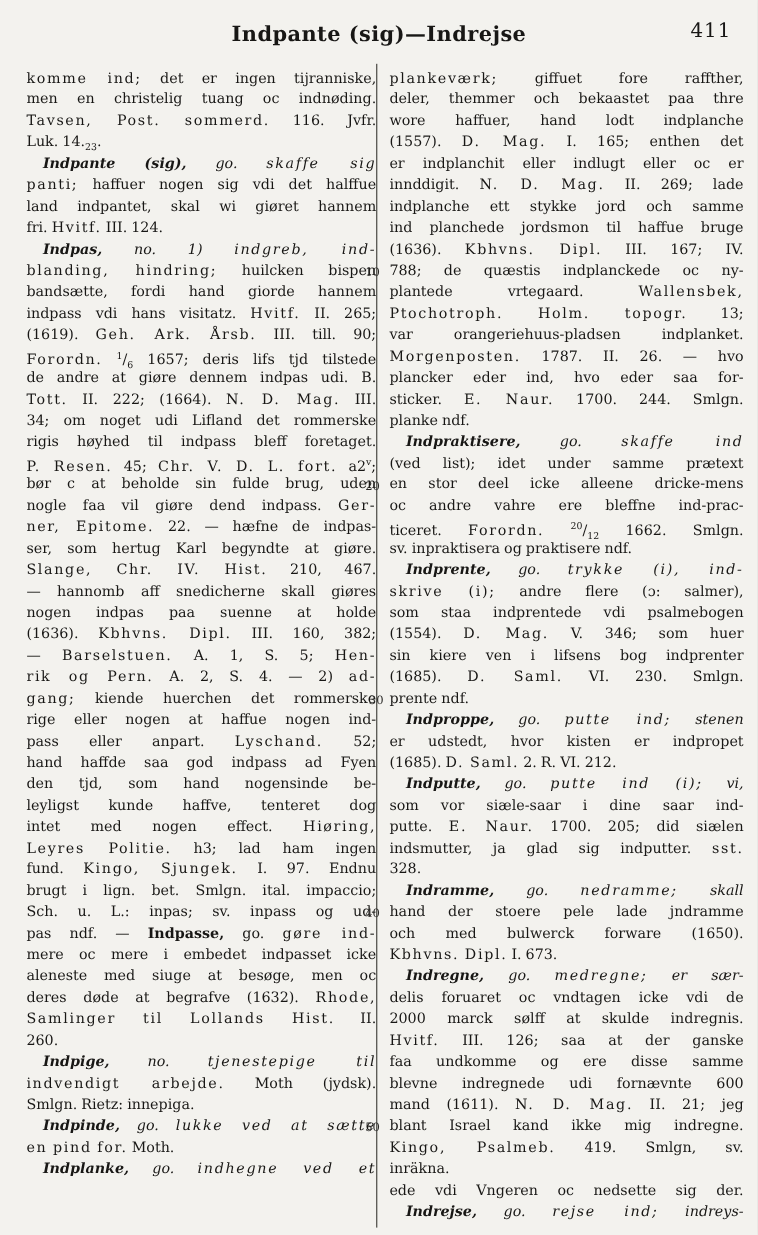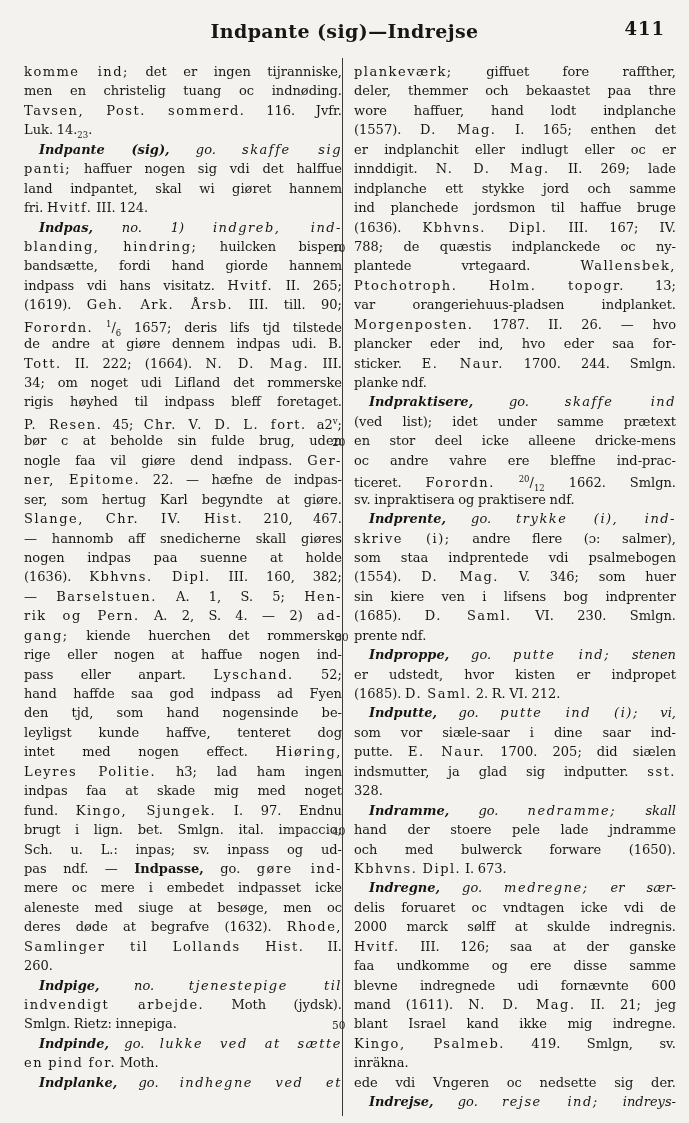--- a/index.html
+++ b/index.html
@@ -11,21 +11,21 @@
     overflow:hidden;
     box-shadow:0 0 6px rgba(0,0,0,.25);
   }
   .header { position:absolute; top:20px; left:0; right:0; height:26px; }
   .running-head {
     position:absolute; left:0; right:0; text-align:center;
     font-weight:bold; font-size:19px; letter-spacing:.4px;
   }
   .page-number {
     position:absolute; right:24px; top:-2px;
-    font-size:18px; font-weight:bold; letter-spacing:1px;
+    font-size:18px; font-weight:normal; letter-spacing:1px;
   }
   .divider { position:absolute; left:342px; top:58px; width:1.4px; height:1058px; background:#3a3834; }
   .col { position:absolute; top:62px; font-size:13px; line-height:19.45px; }
   .col-left  { left:24px;  width:318px; }
   .col-right { left:354px; width:322px; }
   .tline {
     position:relative; height:19.45px;
     text-align:justify; text-align-last:justify;
     word-spacing:-0.5px;
   }
@@ -81,21 +81,20 @@
       <div class="tline"><span>— </span><span class="sp">Barselstuen.</span><span> A. 1, S. 5; </span><span class="sp">Hen-</span></div>
       <div class="tline"><span class="sp">rik og Pern.</span><span> A. 2, S. 4. — 2) </span><span class="sp">ad-</span></div>
       <div class="tline"><span class="sp">gang;</span><span> kiende huerchen det rommerske</span></div>
       <div class="tline"><span>rige eller nogen at haffue nogen ind-</span></div>
       <div class="tline"><span>pass eller anpart. </span><span class="sp">Lyschand.</span><span> 52;</span></div>
       <div class="tline"><span>hand haffde saa god indpass ad Fyen</span></div>
       <div class="tline"><span>den tjd, som hand nogensinde be-</span></div>
       <div class="tline"><span>leyligst kunde haffve, tenteret dog</span></div>
       <div class="tline"><span>intet med nogen effect. </span><span class="sp">Hiøring,</span></div>
       <div class="tline"><span class="sp">Leyres Politie.</span><span> h3; lad ham ingen</span></div>
-      <div class="tline"><span>indpas faa at skade mig med noget</span></div>
       <div class="tline"><span>fund. </span><span class="sp">Kingo, Sjungek.</span><span> I. 97. Endnu</span></div>
       <div class="tline"><span>brugt i lign. bet. Smlgn. ital. impaccio;</span></div>
       <div class="tline"><span>Sch. u. L.: inpas; sv. inpass og ud-</span></div>
       <div class="tline"><span>pas ndf. — </span><span class="b">Indpasse,</span><span> go. </span><span class="sp">gøre ind-</span></div>
       <div class="tline"><span>mere oc mere i embedet indpasset icke</span></div>
       <div class="tline"><span>aleneste med siuge at besøge, men oc</span></div>
       <div class="tline"><span>deres døde at begrafve (1632). </span><span class="sp">Rhode,</span></div>
       <div class="tline"><span class="sp">Samlinger til Lollands Hist.</span><span> II.</span></div>
       <div class="tline noj"><span>260.</span></div>
       <div class="tline ind"><span class="b">Indpige,</span><span> no. </span><span class="sp">tjenestepige til</span></div>

